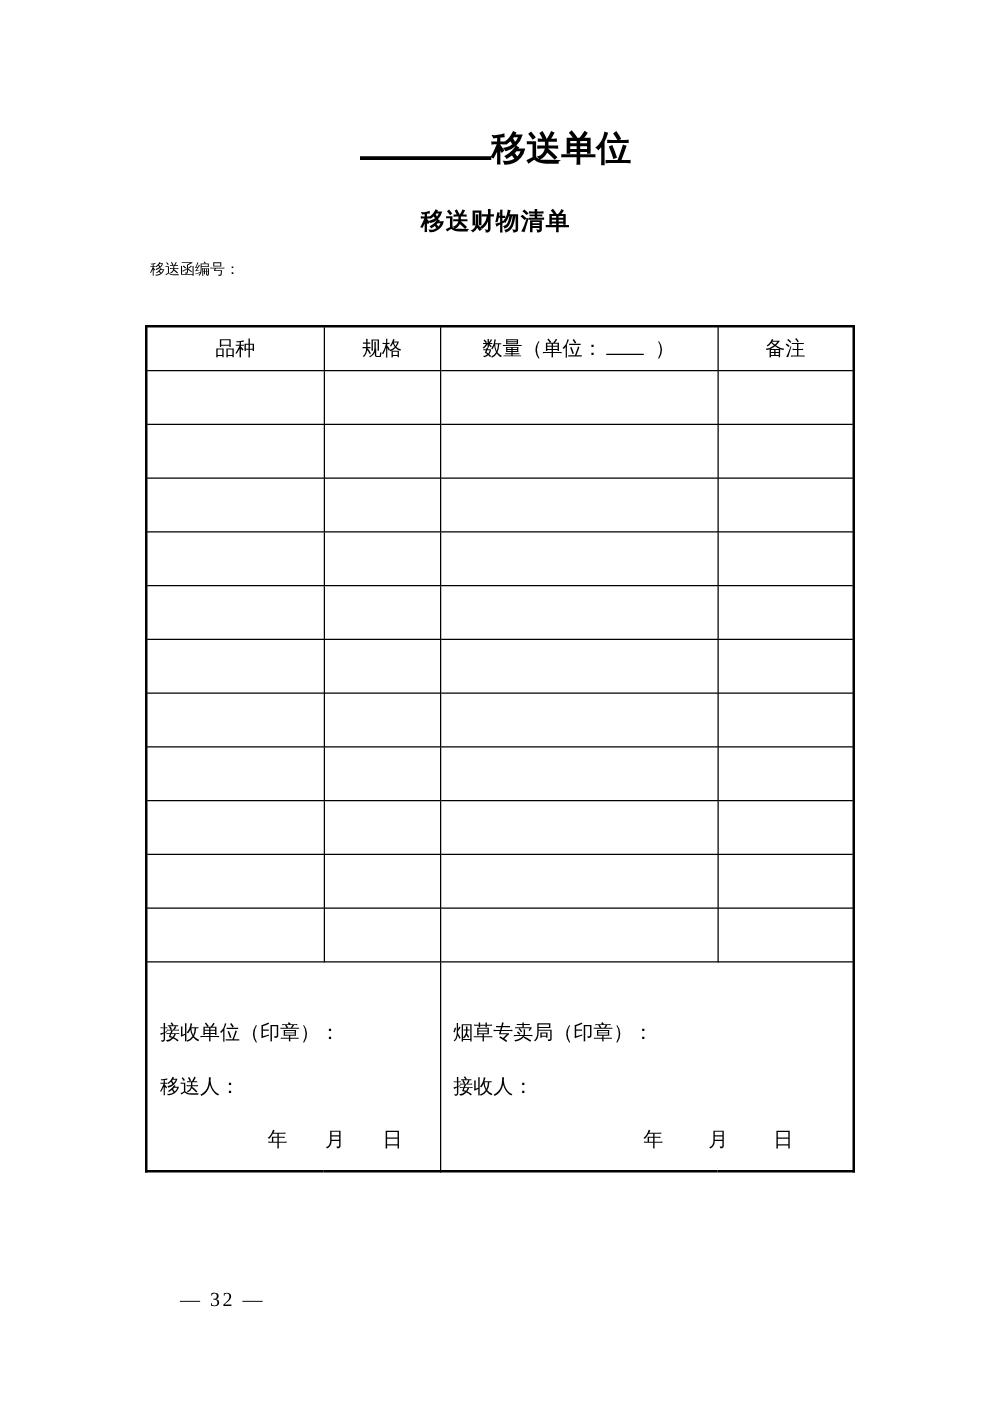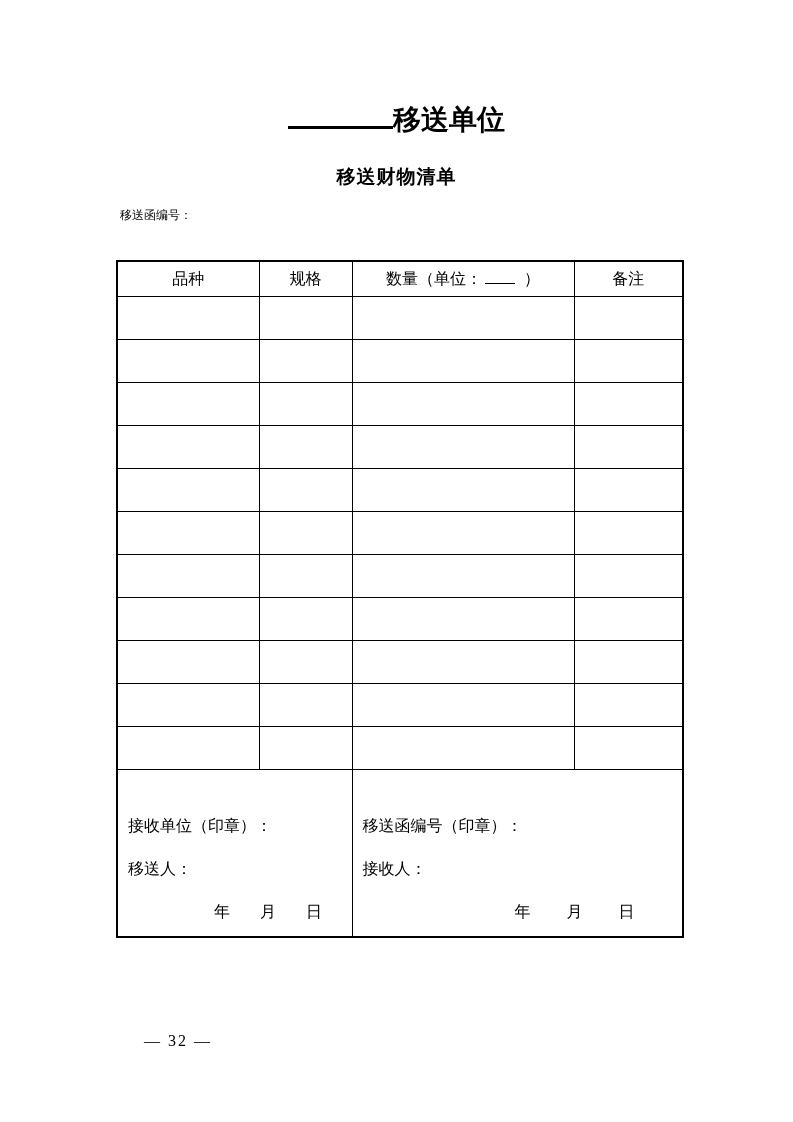--- a/index.html
+++ b/index.html
@@ -216,21 +216,21 @@
             <div class="sig-line">移送人：</div>
             <div class="date-line date-left">
               <span>年</span>
               <span>月</span>
               <span>日</span>
             </div>
           </div>
         </td>
         <td colspan="2">
           <div class="sig-cell-inner">
-            <div class="sig-line">移送函编号（印章）：</div>
+            <div class="sig-line">烟草专卖局（印章）：</div>
             <div class="sig-line">接收人：</div>
             <div class="date-line date-right">
               <span>年</span>
               <span>月</span>
               <span>日</span>
             </div>
           </div>
         </td>
       </tr>
     </tbody>

